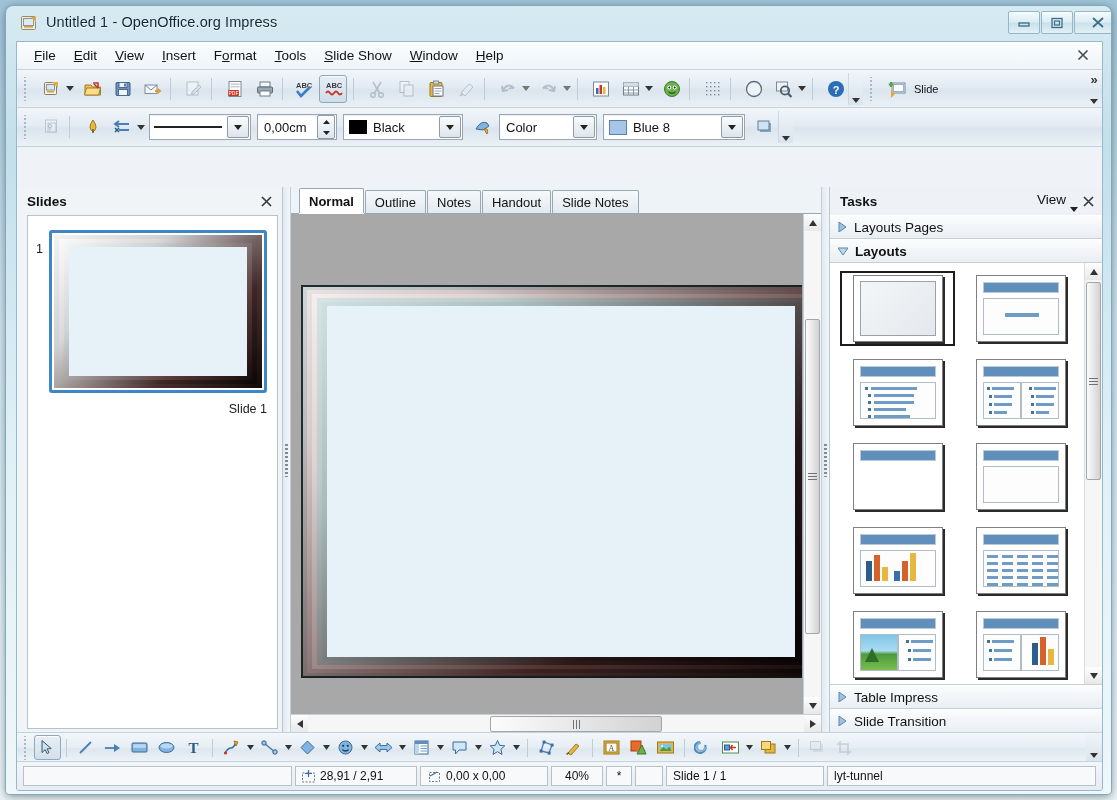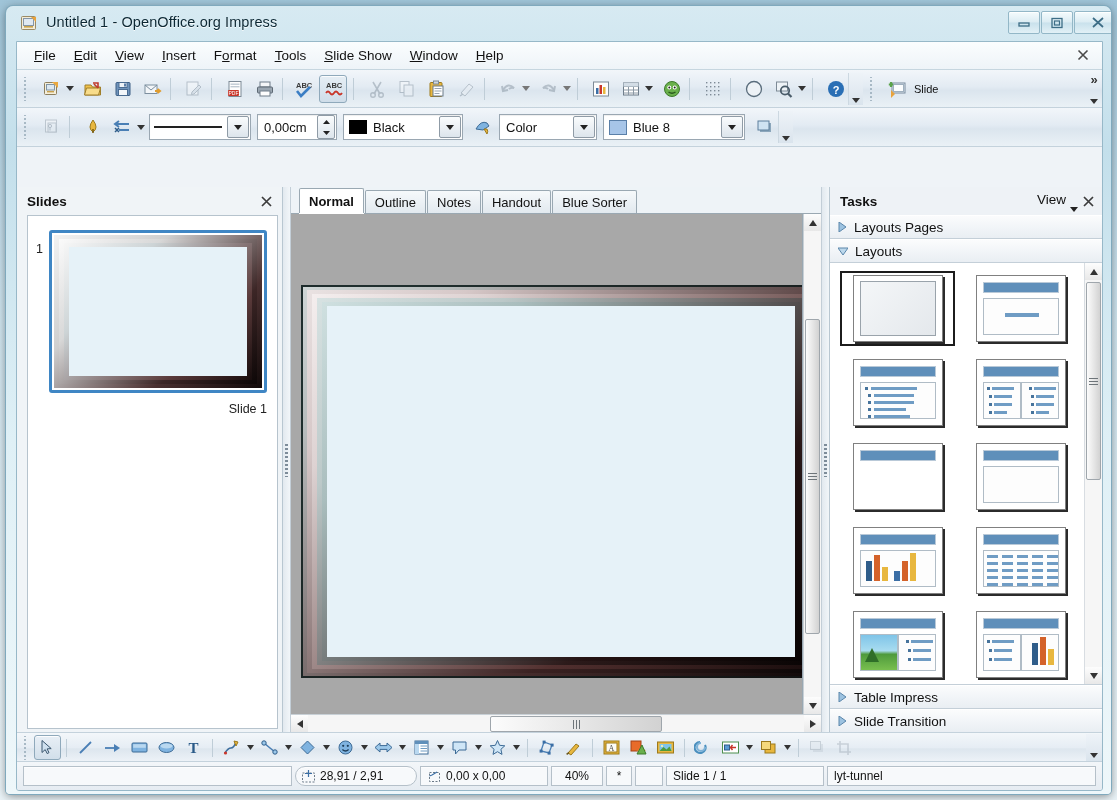--- a/index.html
+++ b/index.html
@@ -266,21 +266,21 @@
   .tasks-view { position: absolute; right: 36px; top: 5px; font-size: 13.5px; color: #111; }
   .tasks-viewdd { position: absolute; right: 24px; top: 11px; }
   .tasks-x { position: absolute; right: 6px; top: 6px; width: 16px; height: 16px;
     display: flex; align-items: center; justify-content: center; }
   .acc-head {
     height: 22px; display: flex; align-items: center; gap: 7px;
     padding-left: 8px; font-size: 13.5px; color: #111;
     background: linear-gradient(180deg,#fbfcfd,#e9eef3);
     border-top: 1px solid #fff; border-bottom: 1px solid #c4cfd8;
   }
-  .acc-head.open { font-weight: normal; }
+  .acc-head.open { font-weight: bold; }
   .layouts-body {
     flex: 1; background: #fff; margin: 0; position: relative;
     display: flex; min-height: 0; overflow: hidden;
     border-bottom: 1px solid #c4cfd8;
   }
   .layout-grid {
     flex: 1; padding: 8px 6px 0 10px;
     display: grid; grid-template-columns: 1fr 1fr; gap: 9px 8px;
     align-content: start; overflow: hidden;
   }
@@ -776,21 +776,21 @@
       <div class="splitter-v">
         <div class="splitter-dots"></div>
       </div>
 
       <div class="editor">
         <div class="tabstrip">
           <div class="tab selected">Normal</div>
           <div class="tab">Outline</div>
           <div class="tab">Notes</div>
           <div class="tab">Handout</div>
-          <div class="tab">Blue Sorter</div>
+          <div class="tab">Slide Notes</div>
         </div>
 
         <div class="canvas-row">
           <div class="canvas">
             <div class="slide-stage">
               <div class="tunnel">
                 <div class="ring" style="left:0;top:0;right:0;bottom:0;background:linear-gradient(135deg,#1d2b2b 0%,#20302f 8%,#121212 100%);"></div>
                 <div class="ring" style="left:2px;top:2px;right:2px;bottom:2px;background:linear-gradient(135deg,#cfd6d6 0%,#b7bcbc 16%,#4a2f2f 64%,#100808 100%);"></div>
                 <div class="ring" style="left:6px;top:5px;right:6px;bottom:5px;background:linear-gradient(135deg,#e9e2e2 0%,#d6c8c8 18%,#3b2222 68%,#0c0606 100%);"></div>
                 <div class="ring" style="left:11px;top:9px;right:11px;bottom:9px;background:linear-gradient(135deg,#f4eeee 0%,#ddd2d2 20%,#52302f 70%,#1a0d0d 100%);"></div>
@@ -1270,21 +1270,21 @@
       <div class="tb-spacer"></div>
       <div style="width:16px;height:24px;display:flex;align-items:flex-end;justify-content:center;padding-bottom:3px;background:linear-gradient(180deg,#eef3f8,#dae4ed);">
         <svg width="8" height="5">
               <path d="M0 0 L8 0 L4 5 Z" fill="#333"></path>
             </svg>
       </div>
     </div>
 
     <div class="statusbar">
       <div class="sfield grow" style="max-width:352px;"></div>
-      <div class="sfield" style="width:122px;border-radius:10px;">
+      <div class="sfield" style="width:122px;">
         <svg width="13" height="13">
               <rect x="0.5" y="3" width="12" height="9" fill="none" stroke="#6b7a88" stroke-dasharray="2 1.5"></rect>
               <path d="M6.5 0 v7 M3 3.5 h7" stroke="#3a6ea5" stroke-width="1.2"></path>
             </svg>
         <span>28,91 / 2,91</span>
       </div>
       <div class="sfield" style="width:128px;">
         <svg width="14" height="13">
               <rect x="2.5" y="2.5" width="10" height="9" fill="none" stroke="#6b7a88" stroke-dasharray="2 1.5"></rect>
               <path d="M5 5 l5 -3 M5 5 l-2.5 1" stroke="#3a6ea5" stroke-width="1.1"></path>

